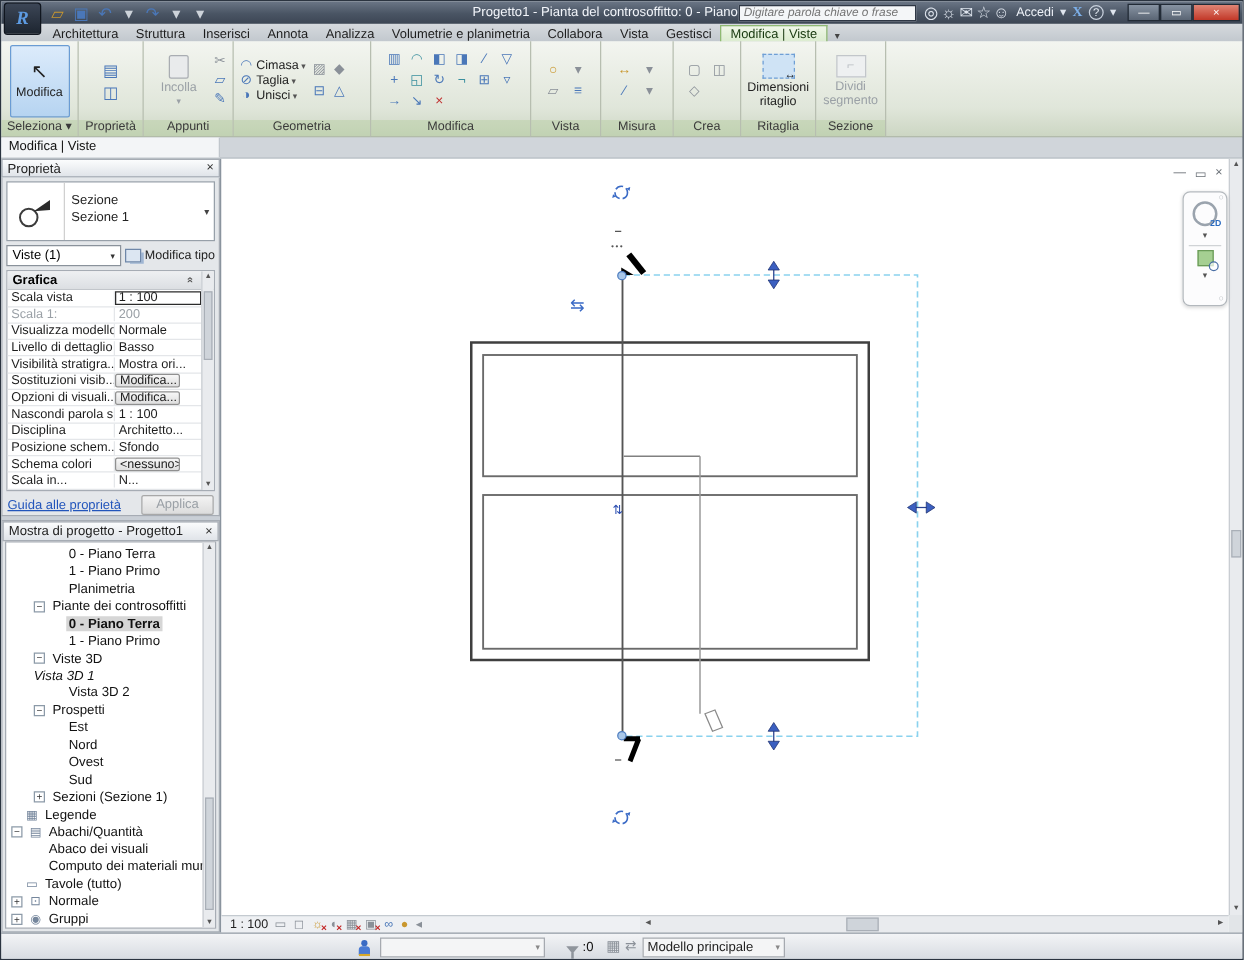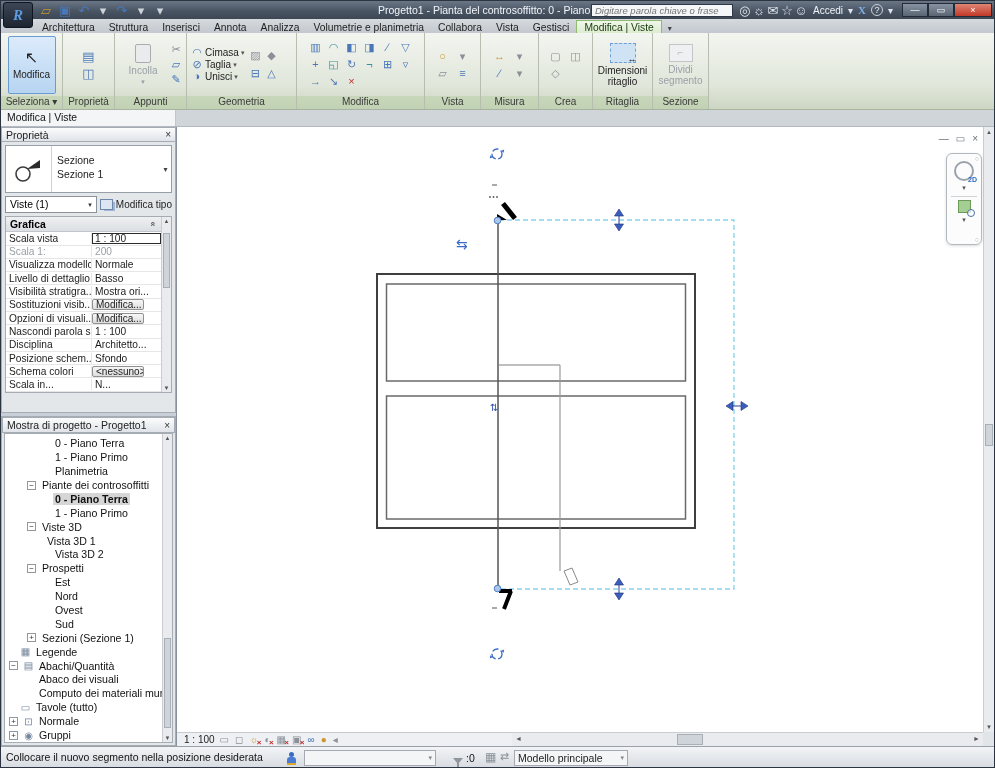--- a/index.html
+++ b/index.html
@@ -398,20 +398,24 @@
                 <div class="glabel">Scala in...</div>
                 <div class="gval">N...</div>
               </div>
             </div>
           <div class="gscroll">
             <span class="gsar" style="top:1px">▲</span>
             <div class="gthumb"></div>
             <span class="gsar" style="bottom:1px">▼</span>
           </div>
         </div>
+        <div class="pfoot">
+          <span class="link">Guida alle proprietà</span>
+          <span class="applybtn">Applica</span>
+        </div>
       </div>
       <div class="browser">
         <div class="phead">
           <span>Mostra di progetto - Progetto1</span>
           <span class="x">×</span>
         </div>
         <div class="btree">
           <div id="tree">
               <div class="trow" style="padding-left: 48px;">
                 <span class="tlabel">0 - Piano Terra</span>
@@ -429,21 +433,21 @@
               <div class="trow selected" style="padding-left: 48px;">
                 <span class="tlabel">0 - Piano Terra</span>
               </div>
               <div class="trow" style="padding-left: 48px;">
                 <span class="tlabel">1 - Piano Primo</span>
               </div>
               <div class="trow" style="padding-left: 22px;">
                 <span class="tbox">−</span>
                 <span class="tlabel">Viste 3D</span>
               </div>
-              <div class="trow" style="padding-left: 40px;">
+              <div class="trow" style="padding-left: 20px; font-style: italic;">
                 <span class="tlabel">Vista 3D 1</span>
               </div>
               <div class="trow" style="padding-left: 48px;">
                 <span class="tlabel">Vista 3D 2</span>
               </div>
               <div class="trow" style="padding-left: 22px;">
                 <span class="tbox">−</span>
                 <span class="tlabel">Prospetti</span>
               </div>
               <div class="trow" style="padding-left: 48px;">
@@ -603,21 +607,20 @@
             <span class="vci c-g">▣<span class="badge">×</span></span>
             <span class="vci c-b">∞</span>
             <span class="vci c-a">●</span>
             <span class="vci c-g">◂</span>
           </span>
       </div>
     </div>
   </div>
 
   <div class="statusbar">
-    <span class="smsg">Collocare il nuovo segmento nella posizione desiderata</span>
     <span class="sb" style="left:285px;top:5px"><span class="person"></span></span>
     <span class="sb sdrop" style="left:303px;width:132px">
       <span></span>
       <span class="car">▾</span>
     </span>
     <span class="sb" style="left:452px;top:5px"><span class="funnel"></span></span>
     <span class="sb" style="left:465px;top:5px">:0</span>
     <span class="sb c-g" style="left:484px;font-size:12px">▦</span>
     <span class="sb c-g" style="left:499px;font-size:11px">⇄</span>
     <span class="sb sdrop" style="left:513px;width:114px;color:#222">

